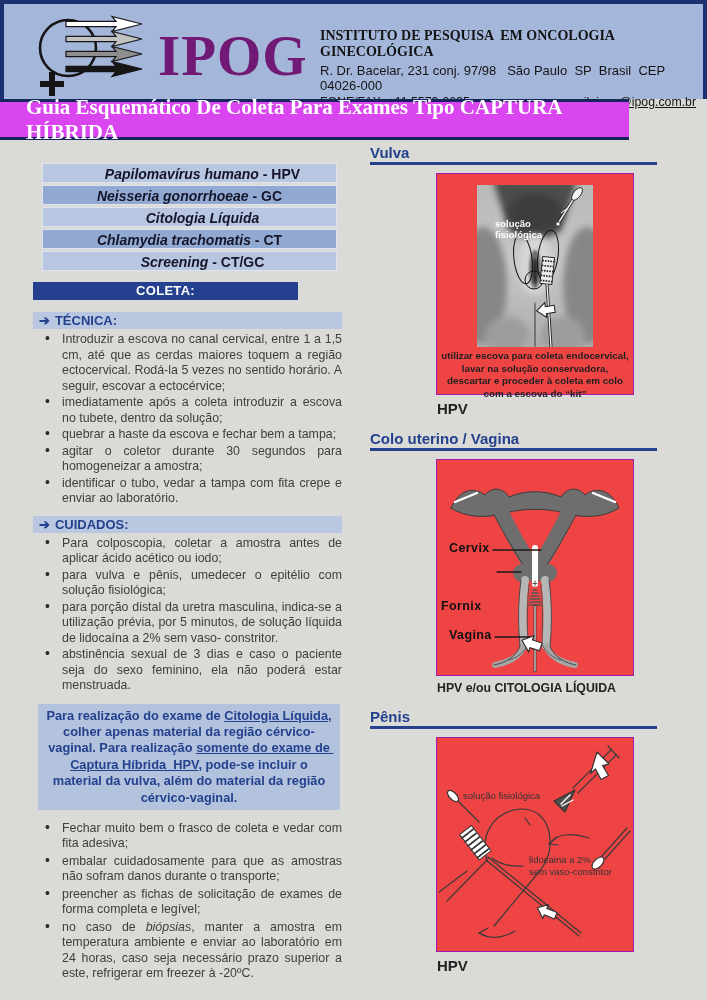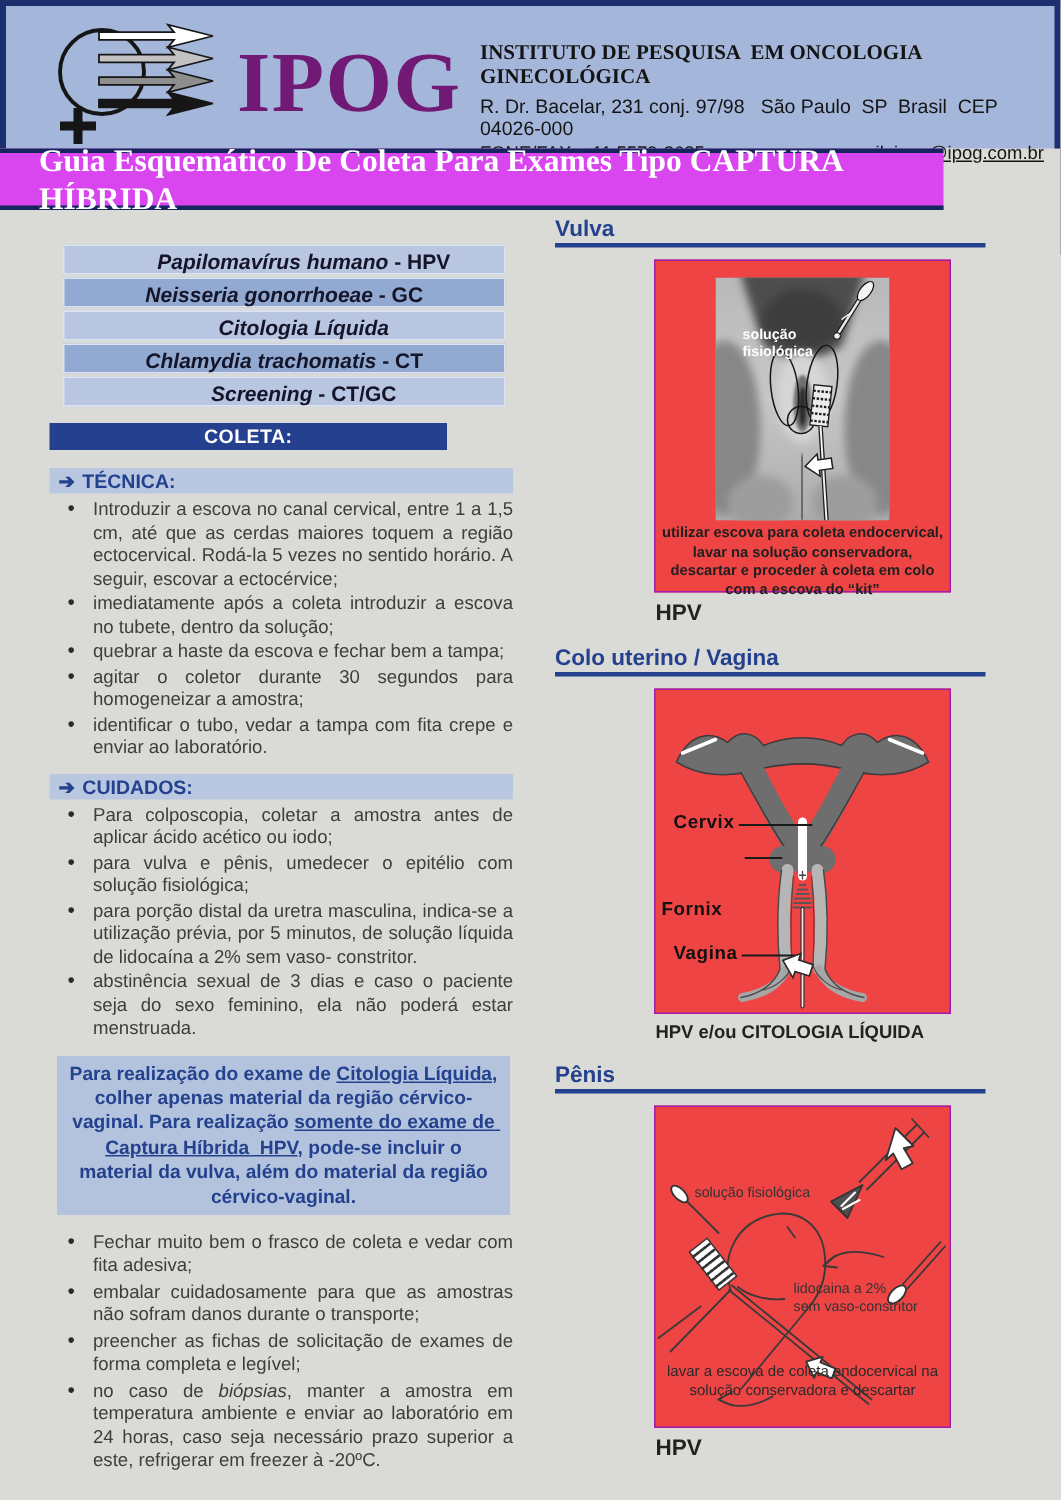--- a/index.html
+++ b/index.html
@@ -280,19 +280,17 @@
           <path d="M112,106 l8,-7 M112,106 l9,1"></path>
           <path d="M78,193 C64,201 52,201 42,195"></path>
           <path d="M42,195 l9,-5 M42,195 l9,4"></path>
           <path d="M20,62 L42,84"></path>
           <ellipse cx="16" cy="58" rx="7" ry="3.5" transform="rotate(45 16 58)" fill="#ffffff" stroke="#333333"></ellipse>
         </g>
       </svg>
       <div class="plabel sol">solução fisiológica</div>
       <div class="plabel lido">lidocaina a 2%
 sem vaso-constritor</div>
-      <div class="figcap penis-cap">lavar a escova de coleta endocervical
-na solução conservadora e descartar</div>
     </div>
     <div class="figtag">HPV</div>
 
   </section>
 </div>
 
 </body></html>

